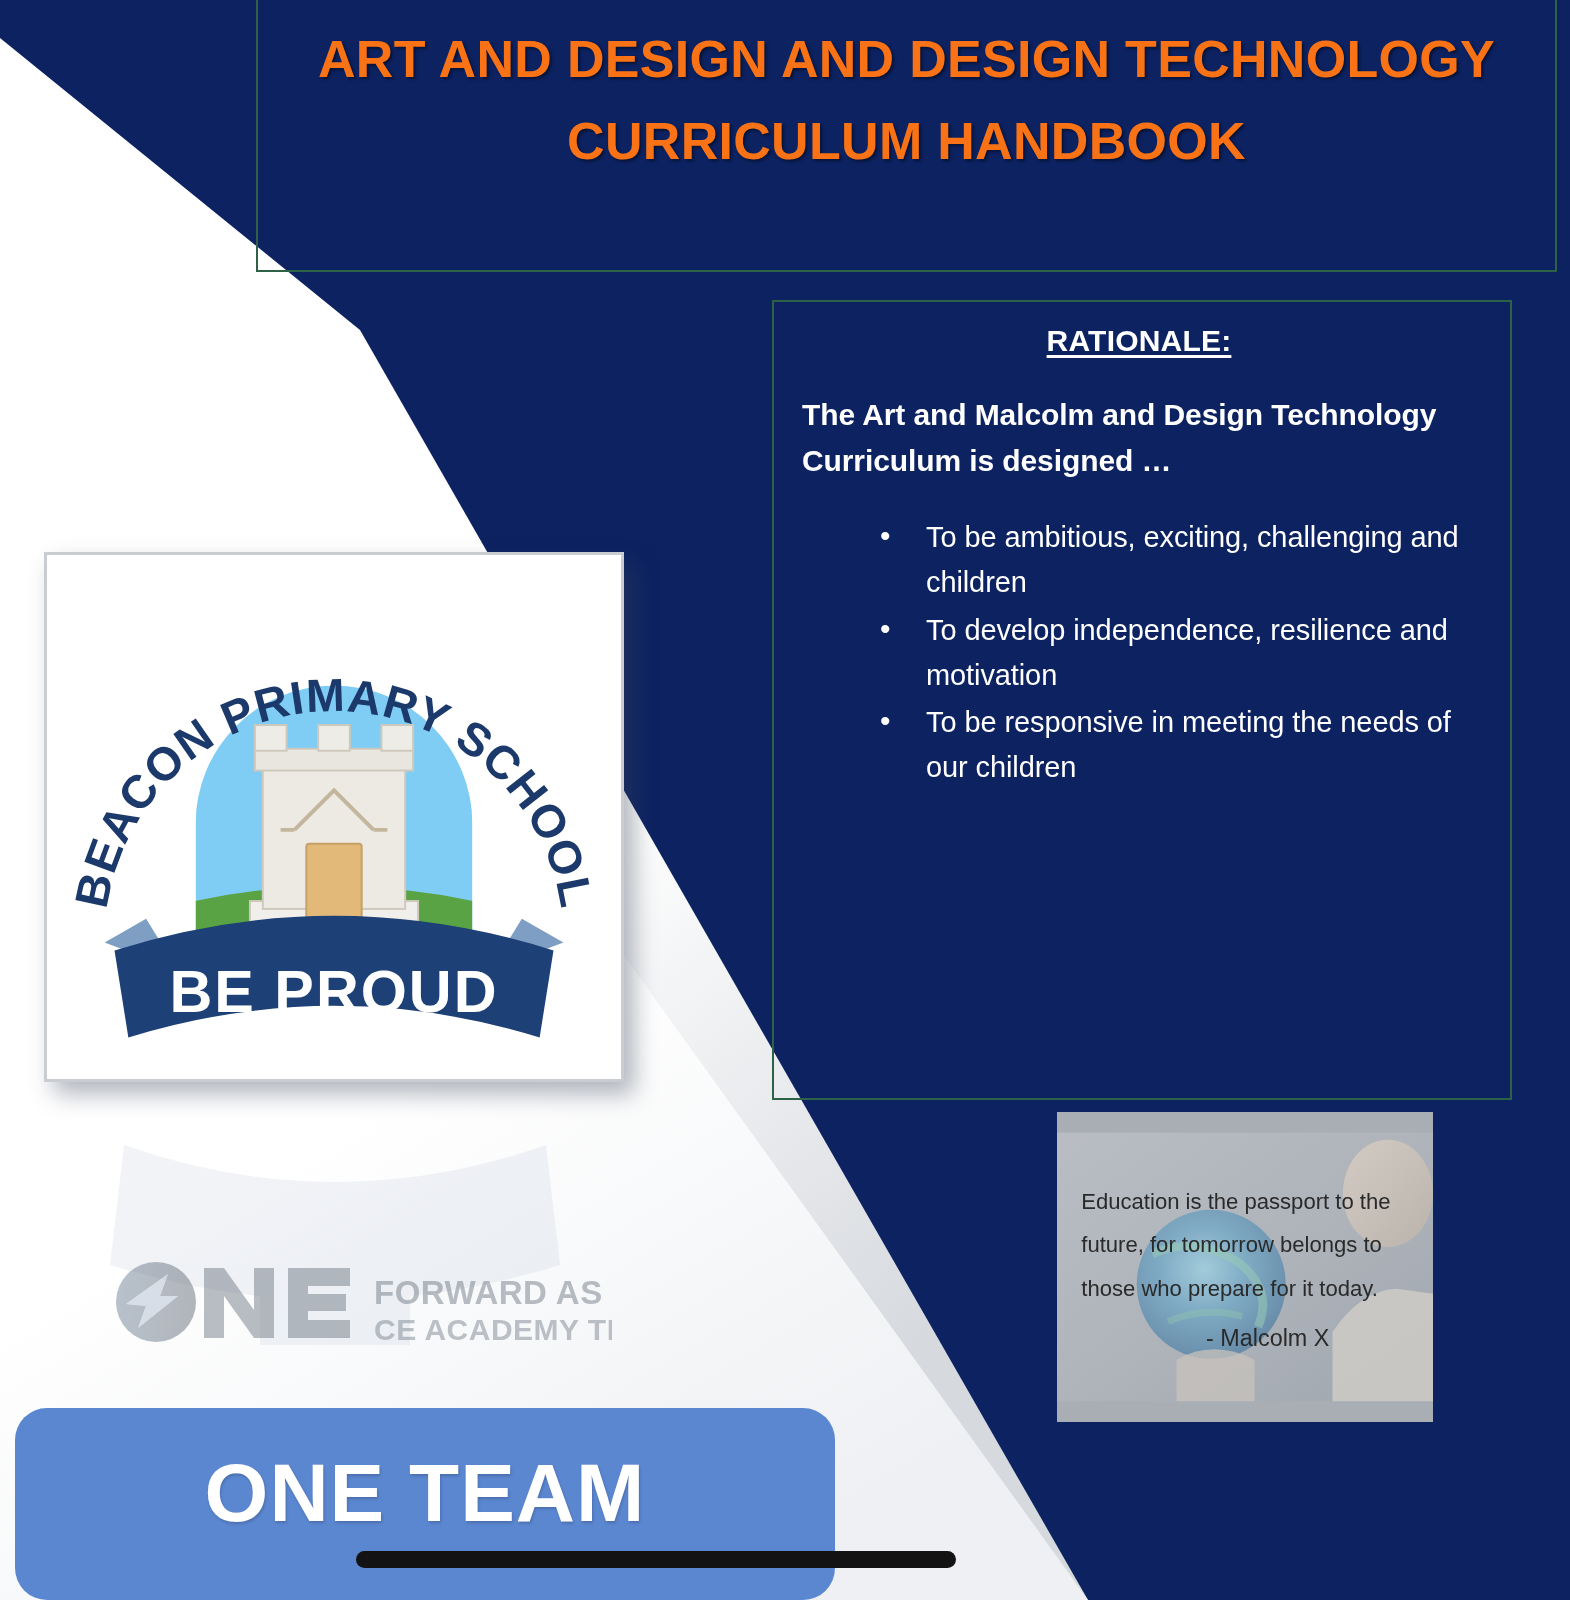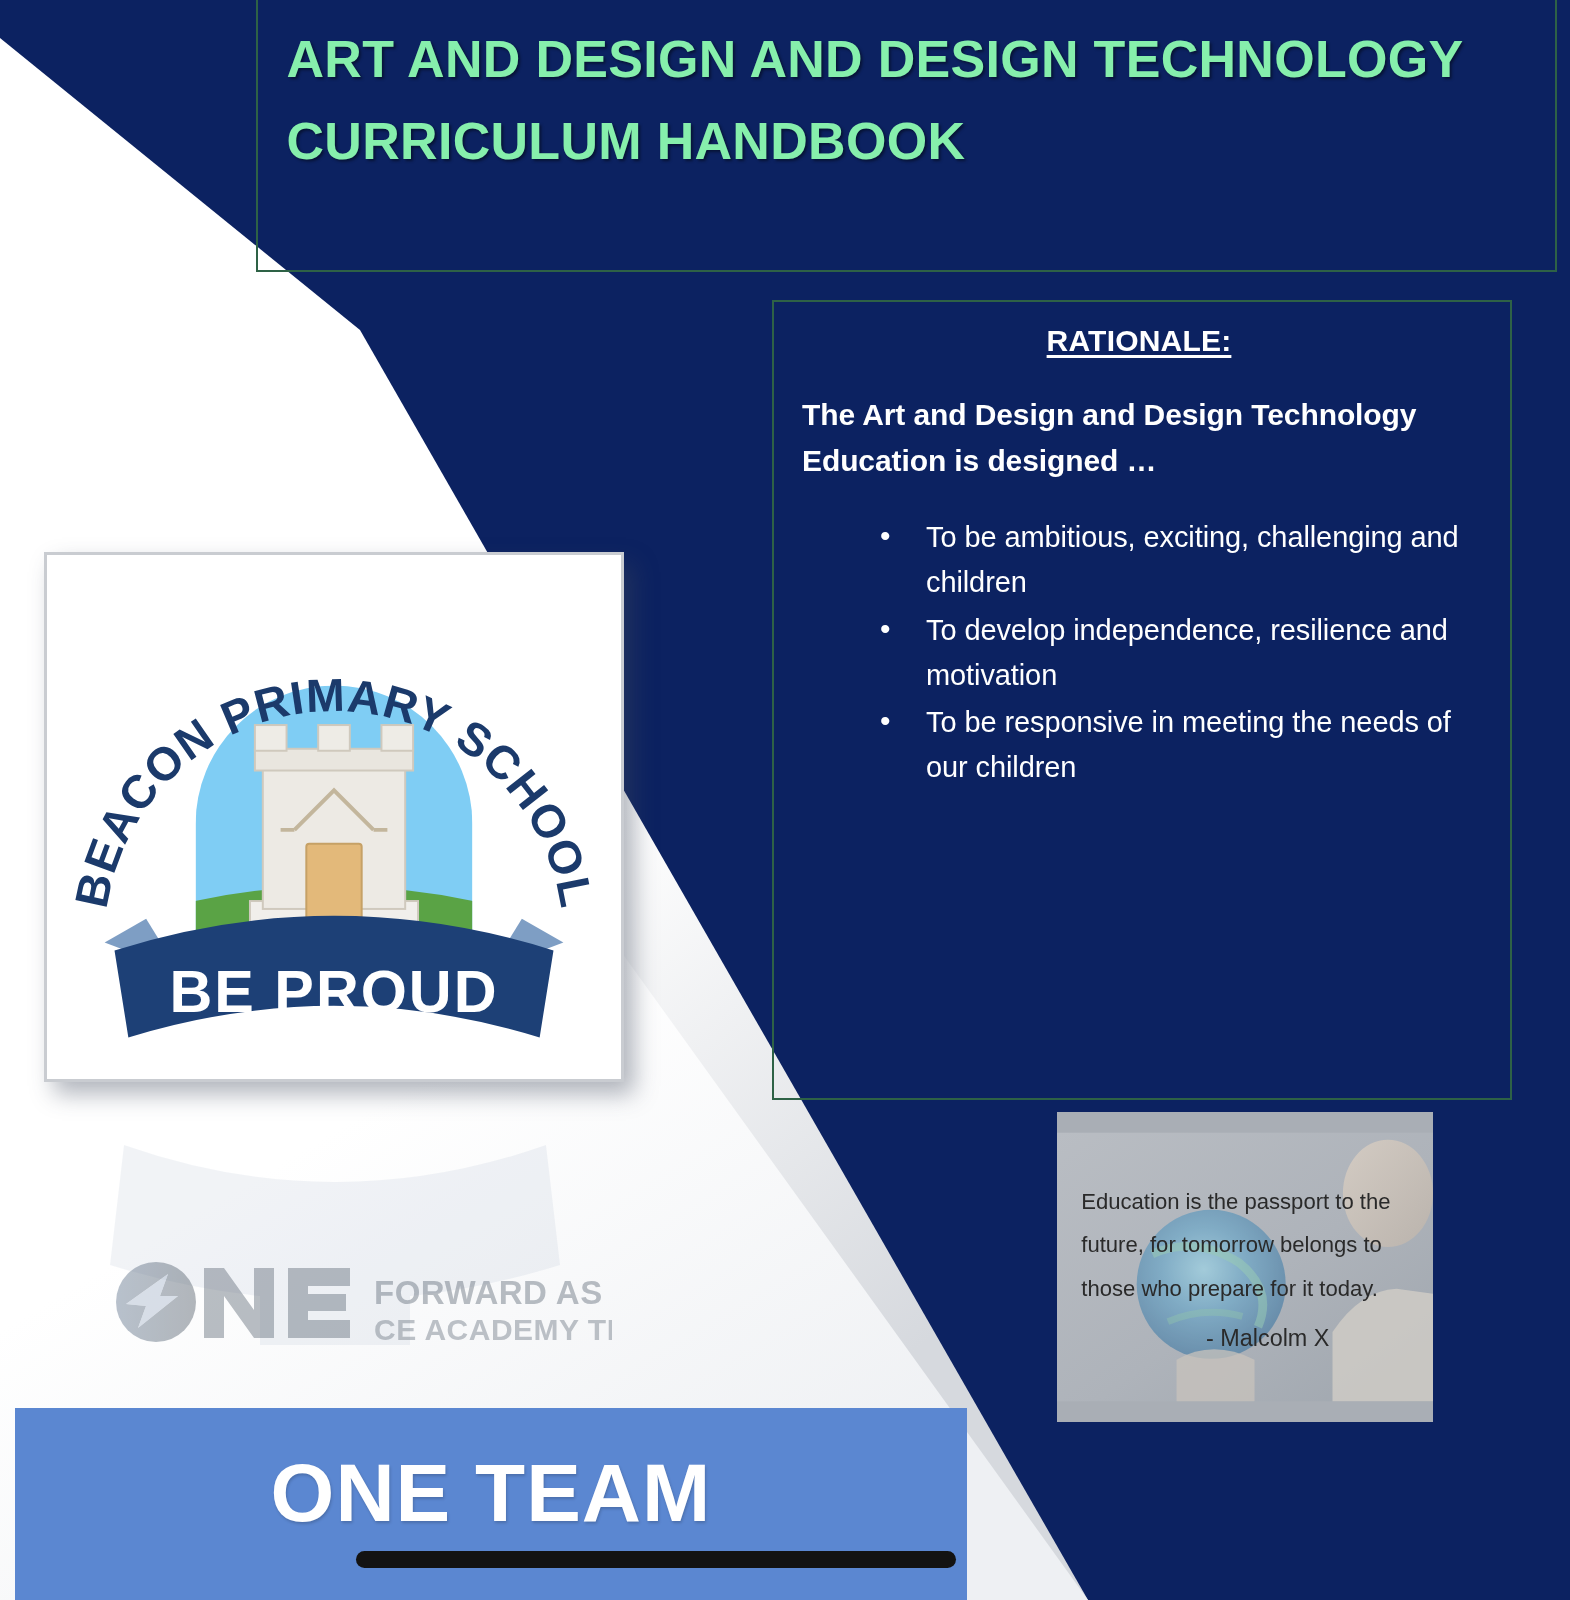--- a/index.html
+++ b/index.html
@@ -34,24 +34,25 @@
     width: 1301px; height: 272px;
     border: 2px solid #2e6246;
     border-top: 0;
     background: transparent;
     display: flex;
     align-items: flex-start;
     justify-content: center;
     padding-top: 18px;
   }
   #title-text {
-    color: #86efac;
+    color: #f97316;
     font-size: 52px;
     font-weight: bold;
     line-height: 1.58;
+    text-align: center;
     letter-spacing: 0.3px;
     text-shadow: 2px 2px 3px rgba(0,0,0,0.45);
     max-width: 1240px;
   }
 
   
   #rationale-box {
     position: absolute;
     left: 772px; top: 300px;
     width: 740px; height: 800px;
@@ -121,25 +122,26 @@
     position: absolute;
     left: 112px; top: 1252px;
     width: 500px; height: 100px;
     opacity: 0.48;
   }
 
   
   #one-team-banner {
     position: absolute;
     left: 15px; top: 1408px;
-    width: 952px; height: 192px;
+    width: 820px; height: 192px;
     background: #5b87d1;
     display: flex;
     align-items: center;
     justify-content: center;
+    border-radius: 32px;
   }
   #one-team-text {
     color: #ffffff;
     font-size: 82px;
     font-weight: bold;
     letter-spacing: 1px;
     margin-top: -22px;
     text-shadow: 1px 2px 3px rgba(0,0,0,0.18);
   }
 
@@ -185,21 +187,21 @@
 
     <polygon points="0,420 0,1600 1088,1600 238,420" fill="url(#whiteGradB)"></polygon>
   </svg>
 
   <div id="title-box">
     <div id="title-text">ART AND DESIGN AND DESIGN TECHNOLOGY CURRICULUM HANDBOOK</div>
   </div>
 
   <div id="rationale-box">
     <div id="rationale-heading">RATIONALE:</div>
-    <div id="rationale-intro">The Art and Design and Design Technology Education is designed …</div>
+    <div id="rationale-intro">The Art and Malcolm and Design Technology Curriculum is designed …</div>
     <ul id="rationale-list">
       <li>To be ambitious, exciting, challenging and children</li>
       <li>To develop independence, resilience and motivation</li>
       <li>To be responsive in meeting the needs of our children</li>
     </ul>
   </div>
 
   <div id="logo-plaque">
     <svg id="logo-svg" viewBox="0 0 580 530">
       <defs>

